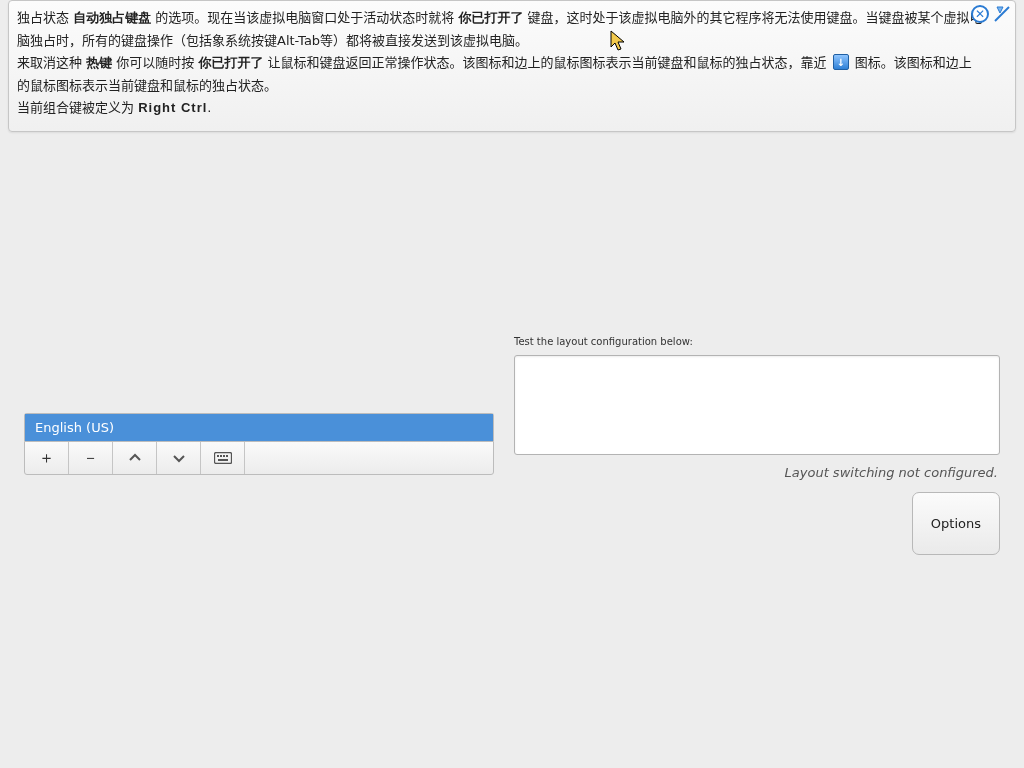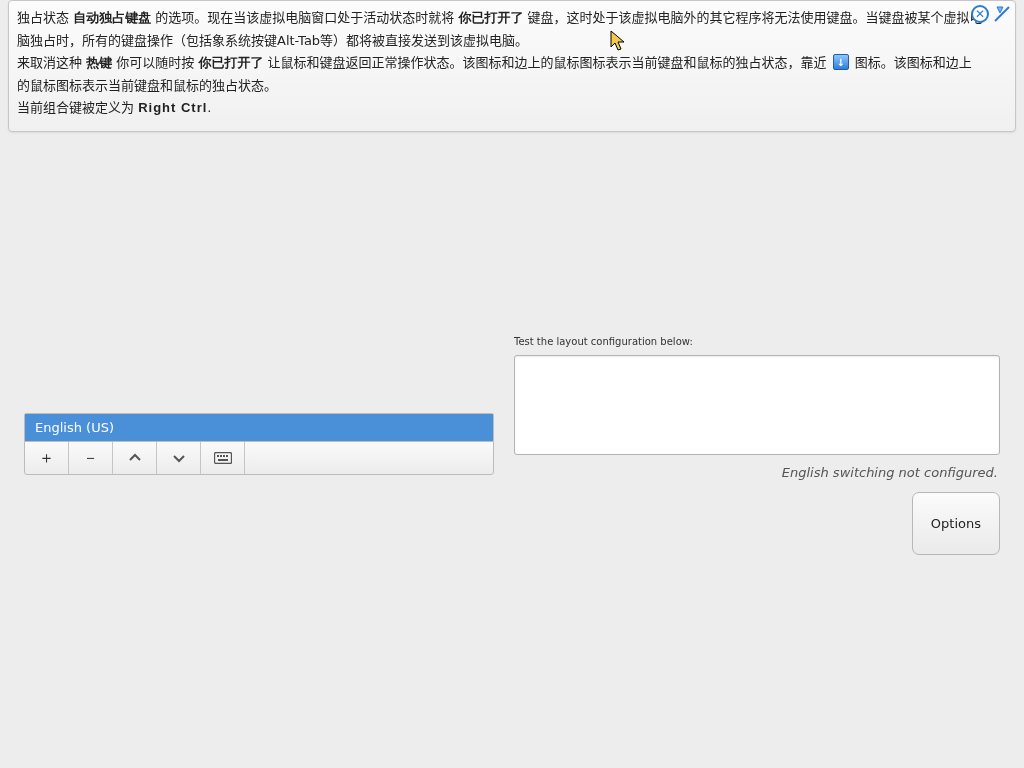--- a/index.html
+++ b/index.html
@@ -237,18 +237,18 @@
             <rect x="4" y="7" width="10" height="2" fill="#555"></rect>
           </svg>
         </span>
       </button>
     </div>
   </div>
 
   <div class="right-pane">
     <div class="test-label">Test the layout configuration below:</div>
     <textarea class="test-box" style=""></textarea>
-    <div class="switch-note">English switching not configured.</div>
+    <div class="switch-note">Layout switching not configured.</div>
     <div class="options-row">
       <button class="options-btn">Options</button>
     </div>
   </div>
 </div>
 
 </body></html>

